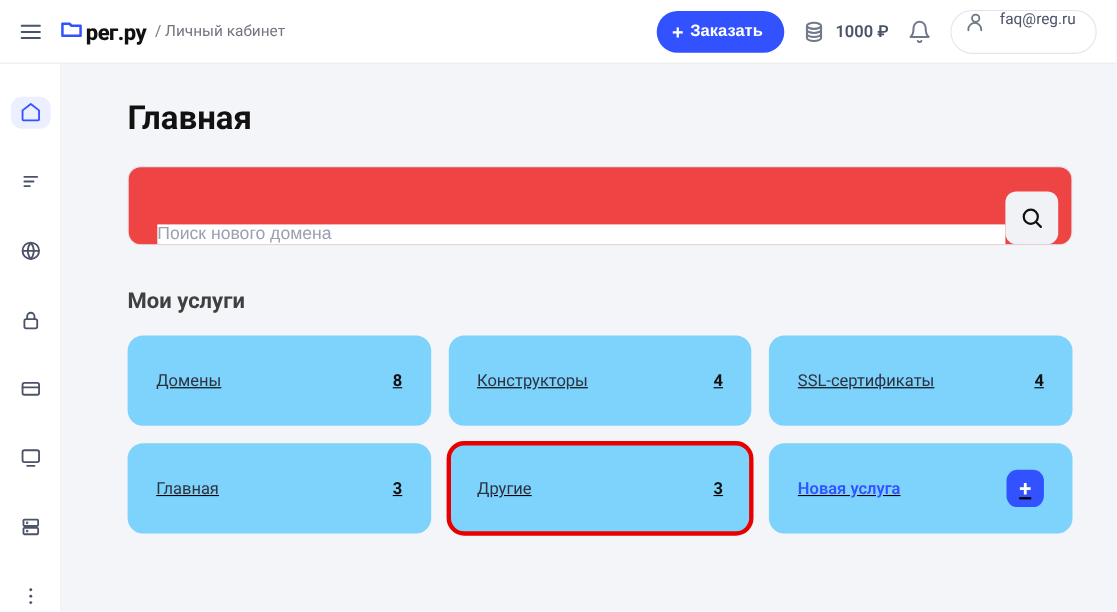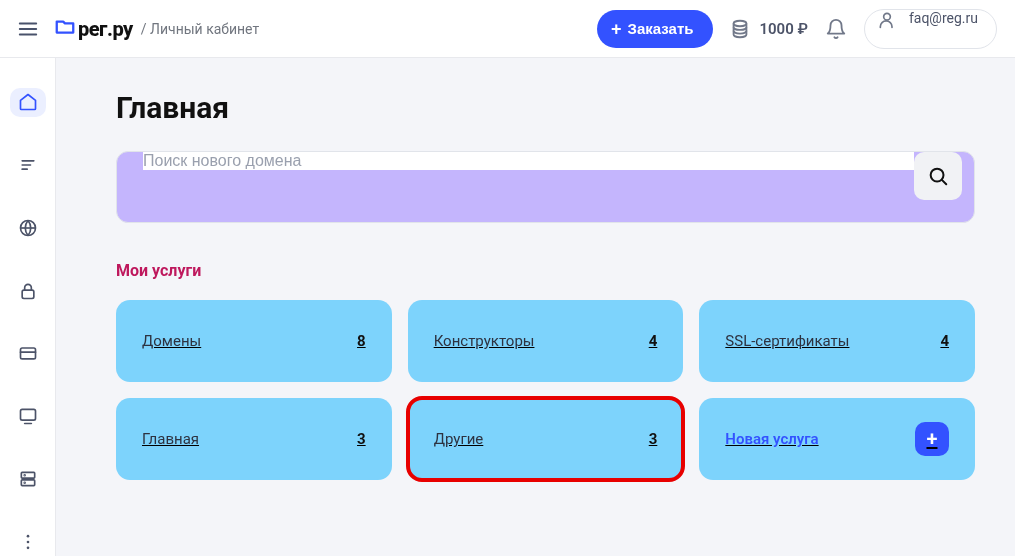--- a/index.html
+++ b/index.html
@@ -162,26 +162,26 @@
       padding: 32px 40px 0 60px;
       overflow-y: auto;
     }
     .page-title {
       font-size: 30px;
       font-weight: 700;
       color: #111;
       margin-bottom: 26px;
     }
     .search-box {
-      background: #c4b5fd;
+      background: #ef4444;
       border: 1px solid #e1e4ea;
       border-radius: 12px;
       height: 72px;
       display: flex;
-      align-items: flex-start;
+      align-items: flex-end;
       padding: 0 12px 0 26px;
     }
     .search-input {
       flex: 1;
       border: none;
       outline: none;
       font-size: 16px;
       color: #333;
     }
     .search-input::placeholder {
@@ -196,23 +196,23 @@
       align-items: center;
       justify-content: center;
       cursor: pointer;
       color: #111;
     }
     .search-btn svg {
       width: 22px;
       height: 22px;
     }
     .section-title {
-      font-size: 16px;
+      font-size: 20px;
       font-weight: 700;
-      color: #be185d;
+      color: #404040;
       margin-top: 38px;
       margin-bottom: 20px;
     }
     .cards {
       display: grid;
       grid-template-columns: repeat(3, 1fr);
       gap: 16px;
     }
     .card {
       background: #7dd3fc;

